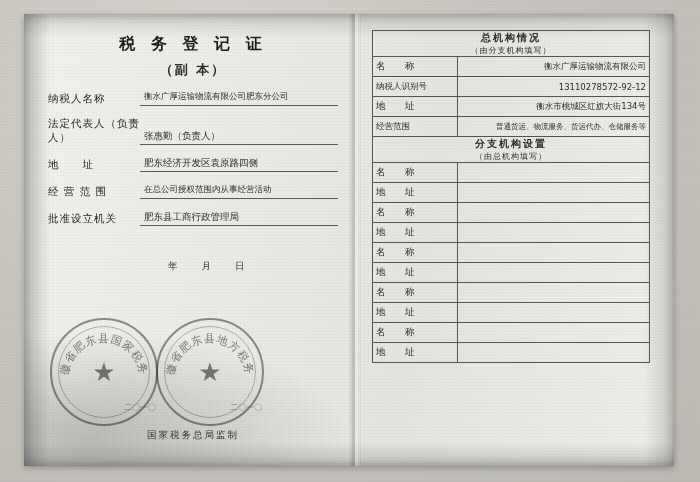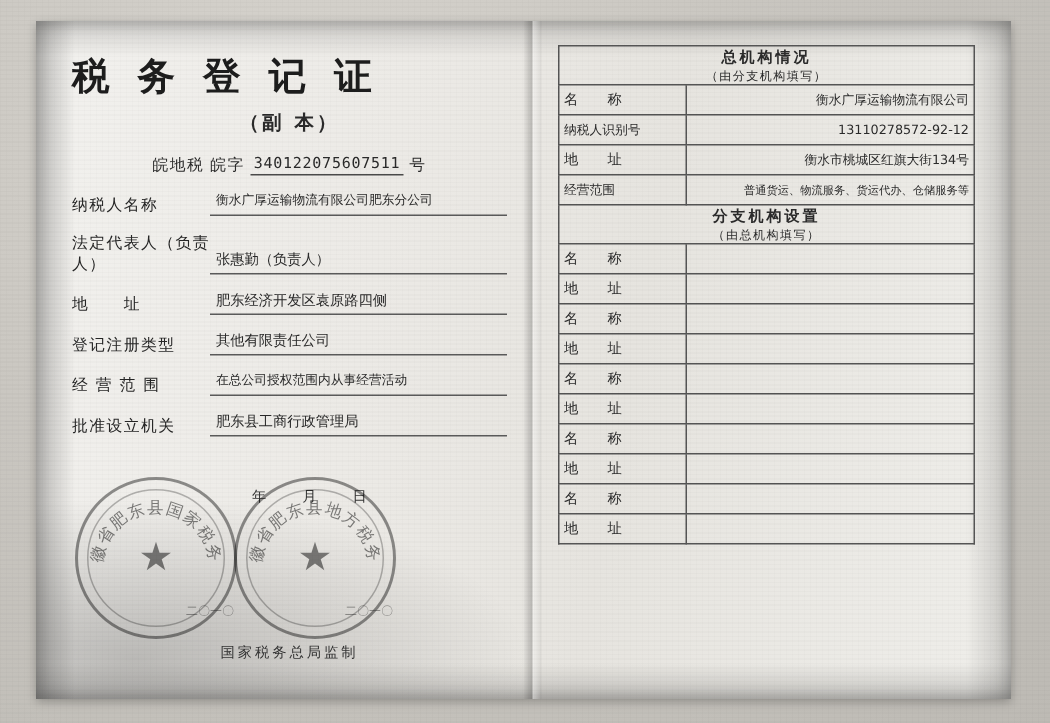--- a/index.html
+++ b/index.html
@@ -42,21 +42,21 @@
   }
   .shadow-bl{
     position:absolute;left:24px;top:330px;width:330px;height:136px;
     background:radial-gradient(ellipse at 20% 80%, rgba(0,0,0,.22), rgba(0,0,0,0) 70%);
     pointer-events:none;
   }
 
   
   .left{position:absolute;left:48px;top:26px;width:290px;height:420px;color:#2a2a2a;}
   .title{
-    font-size:25px;font-weight:bold;letter-spacing:5px;
+    text-align:center;font-size:16px;font-weight:bold;letter-spacing:5px;
     font-family:"DejaVu Sans", sans-serif;margin-top:8px;color:#1d1d1d;
   }
   .subtitle{
     text-align:center;font-size:13px;font-weight:bold;margin-top:6px;letter-spacing:2px;
   }
   .regno{
     margin-top:12px;display:flex;align-items:flex-end;justify-content:center;font-size:10.5px;gap:4px;
   }
   .regno .han{letter-spacing:1px;}
   .regno .num{font-family:"DejaVu Sans Mono",monospace;font-size:10px;letter-spacing:.5px;}
@@ -120,42 +120,32 @@
 
 <div id="sheet">
   <div class="paper"></div>
   <div class="fold"></div>
   <div class="shadow-bl"></div>
 
   <div class="left">
     <div class="title">税 务 登 记 证</div>
     <div class="subtitle">（副 本）</div>
 
-    <div class="regno">
-      <span class="han">皖地税</span>
-      <span class="han">皖字</span>
-      <span class="num underline">340122075607511</span>
-      <span class="han">号</span>
-    </div>
 
     <div class="row row2">
       <div class="lab">纳税人名称</div>
       <div class="val small">衡水广厚运输物流有限公司肥东分公司</div>
     </div>
     <div class="row row2">
       <div class="lab">法定代表人（负责人）</div>
       <div class="val">张惠勤（负责人）</div>
     </div>
     <div class="row row2">
       <div class="lab">地　　址</div>
       <div class="val">肥东经济开发区袁原路四侧</div>
-    </div>
-    <div class="row row2">
-      <div class="lab">登记注册类型</div>
-      <div class="val">其他有限责任公司</div>
     </div>
     <div class="row row2">
       <div class="lab">经 营 范 围</div>
       <div class="val small">在总公司授权范围内从事经营活动</div>
     </div>
     <div class="row row2">
       <div class="lab">批准设立机关</div>
       <div class="val">肥东县工商行政管理局</div>
     </div>
 

